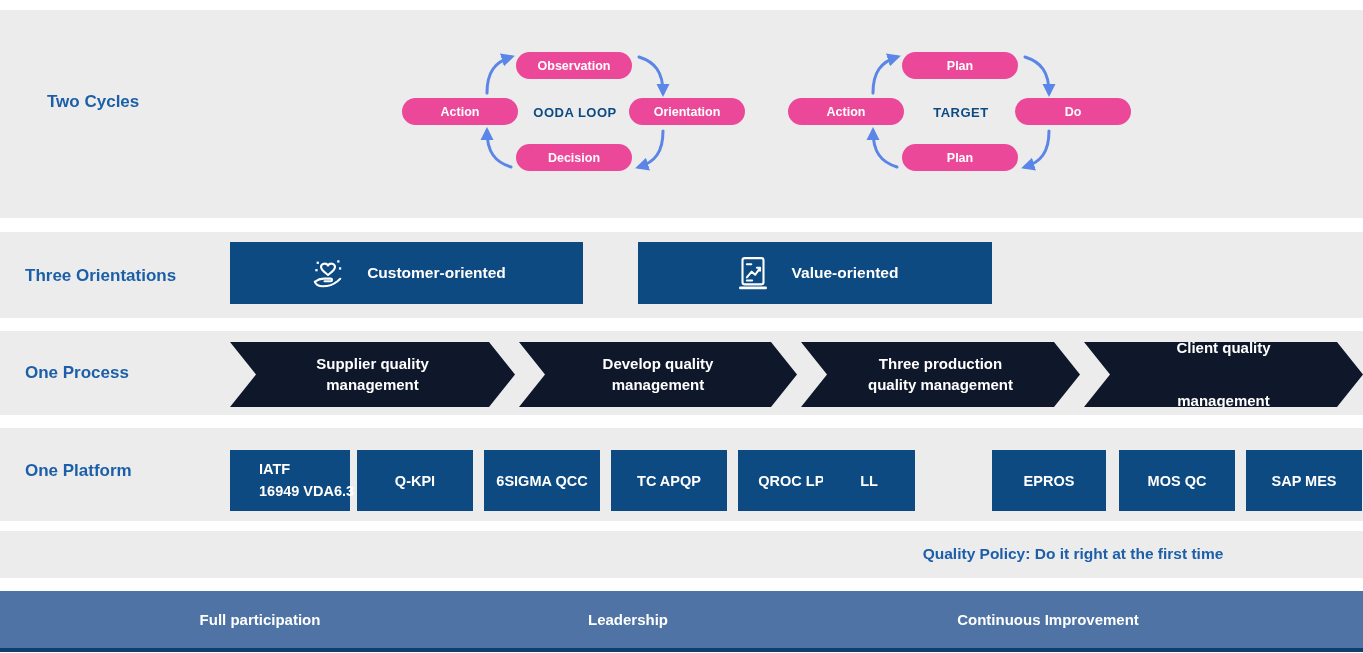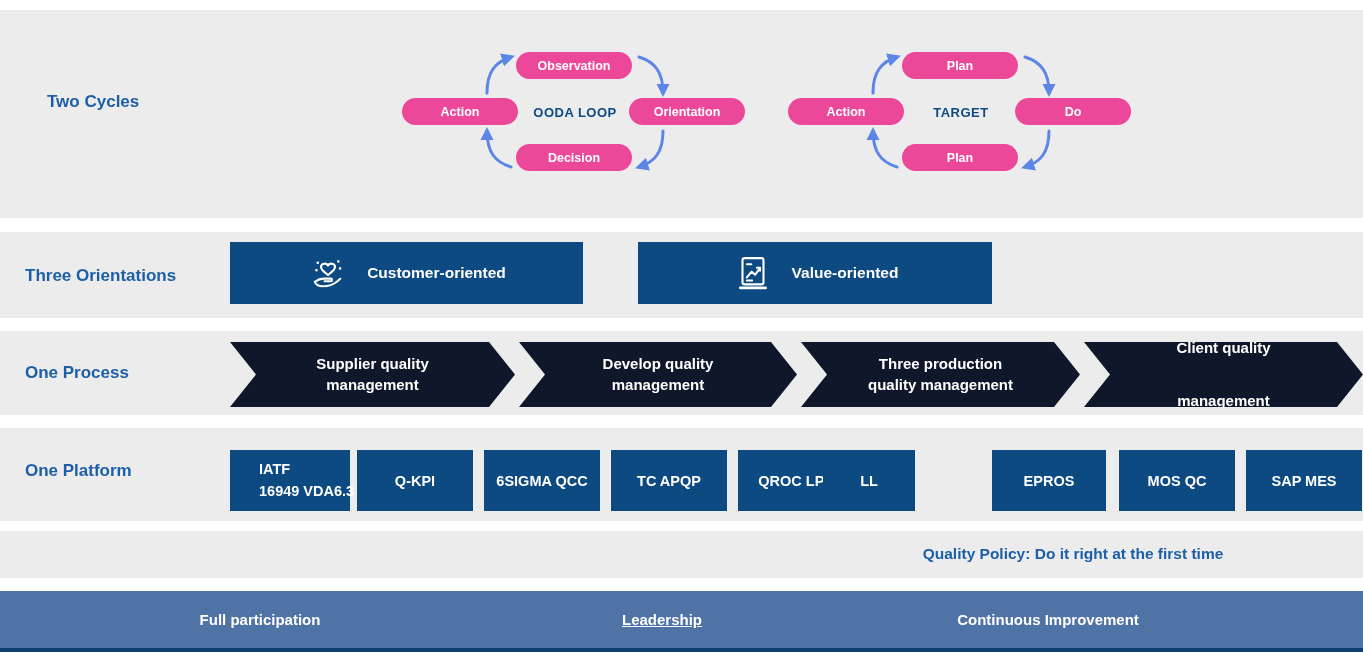--- a/index.html
+++ b/index.html
@@ -86,21 +86,21 @@
   }
   #stmt-vision{left:335px;}
   #stmt-policy{left:1073px;}
 
   
   .footer-item{
     position:absolute;top:611px;transform:translateX(-50%);
     color:#fff;font-size:15px;font-weight:700;white-space:nowrap;
   }
   #foot-1{left:260px;}
-  #foot-2{left:662px;text-decoration:underline;}
+  #foot-2{left:628px;}
   #foot-3{left:1048px;}
 </style>
 </head>
 <body>
 
 <div class="canvas">
 
   <div class="band" id="band-cycles"></div>
   <div class="band" id="band-orient"></div>
   <div class="band" id="band-process"></div>

